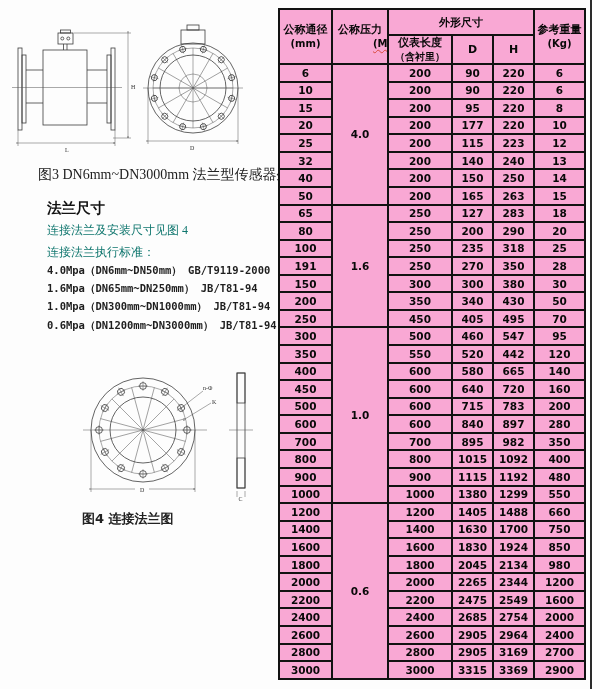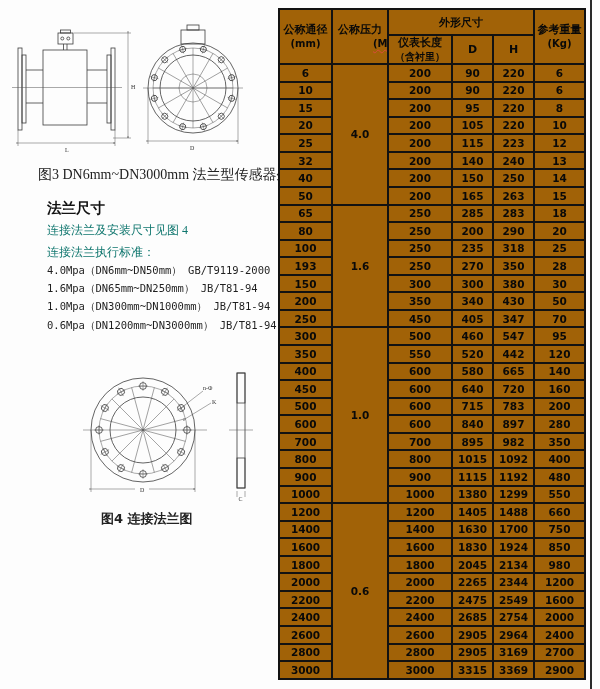--- a/index.html
+++ b/index.html
@@ -4,30 +4,30 @@
 <style>
   html,body{margin:0;padding:0;background:#e8e8e8;}
   .doc{position:relative;width:600px;height:689px;background:#fdfdfd;overflow:hidden;
        font-family:"Liberation Serif",serif;color:#1c1c1c;}
   svg{position:absolute;}
   svg line, svg rect, svg circle, svg path, svg polyline{stroke:#3c3c3c;fill:none;stroke-width:0.8;}
   svg .thin{stroke-width:0.5;stroke:#555;}
   svg text{stroke:none;fill:#333;font-family:"Liberation Serif",serif;font-size:6px;}
 
   .cap{position:absolute;font-size:14px;color:#222;white-space:nowrap;}
-  .cap-bold{font-weight:bold;font-size:13px;font-family:"DejaVu Sans",sans-serif;margin-left:19px;}
+  .cap-bold{font-weight:bold;font-size:13px;font-family:"DejaVu Sans",sans-serif;}
   .h-title{position:absolute;left:47px;top:199px;font-size:14.5px;font-weight:bold;
            font-family:Liberation Mono, monospace;color:#111;}
   .para{position:absolute;left:47px;font-size:12px;color:#0f766e;white-space:nowrap;}
   .std{position:absolute;left:47px;width:230px;font-size:10.5px;line-height:18.2px;
        font-family:"DejaVu Sans Mono",monospace;color:#1e1e1e;white-space:nowrap;}
-  .std div{height:18.2px;}
+  .std div{height:18.2px;font-weight:bold;}
 
   table.dim{position:absolute;left:278px;top:8px;width:306px;height:672px;
-            border-collapse:collapse;table-layout:fixed;background:#a16207;}
+            border-collapse:collapse;table-layout:fixed;background:#f9a8d4;}
   table.dim th, table.dim td{border:2px solid #121212;text-align:center;vertical-align:middle;
             font-family:"DejaVu Sans",sans-serif;font-weight:bold;padding:0;
             font-size:10.5px;color:#090909;overflow:hidden;white-space:nowrap;}
   table.dim th{font-size:11px;line-height:13px;}
   th.vtop, td.pcell{vertical-align:top;padding-top:2px;}
   tr.hrow1{height:26px;} tr.hrow2{height:28px;padding-left:40px;}
   .unit{display:block;font-size:10px;margin-top:1px;}
   .squiggle{text-decoration:underline wavy #d94a3a 1px;text-underline-offset:2px;margin-left:40px;}
 
   .page-edge{position:absolute;left:590px;top:0;width:2px;height:689px;background:#2b2b2b;}
@@ -255,21 +255,21 @@
         <tr>
           <td>15</td>
           <td>200</td>
           <td>95</td>
           <td>220</td>
           <td>8</td>
         </tr>
         <tr>
           <td>20</td>
           <td>200</td>
-          <td>105</td>
+          <td>177</td>
           <td>220</td>
           <td>10</td>
         </tr>
         <tr>
           <td>25</td>
           <td>200</td>
           <td>115</td>
           <td>223</td>
           <td>12</td>
         </tr>
@@ -291,40 +291,40 @@
           <td>50</td>
           <td>200</td>
           <td>165</td>
           <td>263</td>
           <td>15</td>
         </tr>
         <tr>
           <td>65</td>
           <td rowspan="7" class="pcell">1.6</td>
           <td>250</td>
-          <td>285</td>
+          <td>127</td>
           <td>283</td>
           <td>18</td>
         </tr>
         <tr>
           <td>80</td>
           <td>250</td>
           <td>200</td>
           <td>290</td>
           <td>20</td>
         </tr>
         <tr>
           <td>100</td>
           <td>250</td>
           <td>235</td>
           <td>318</td>
           <td>25</td>
         </tr>
         <tr>
-          <td>193</td>
+          <td>191</td>
           <td>250</td>
           <td>270</td>
           <td>350</td>
           <td>28</td>
         </tr>
         <tr>
           <td>150</td>
           <td>300</td>
           <td>300</td>
           <td>380</td>
@@ -334,21 +334,21 @@
           <td>200</td>
           <td>350</td>
           <td>340</td>
           <td>430</td>
           <td>50</td>
         </tr>
         <tr>
           <td>250</td>
           <td>450</td>
           <td>405</td>
-          <td>347</td>
+          <td>495</td>
           <td>70</td>
         </tr>
         <tr>
           <td>300</td>
           <td rowspan="10" class="pcell">1.0</td>
           <td>500</td>
           <td>460</td>
           <td>547</td>
           <td>95</td>
         </tr>

